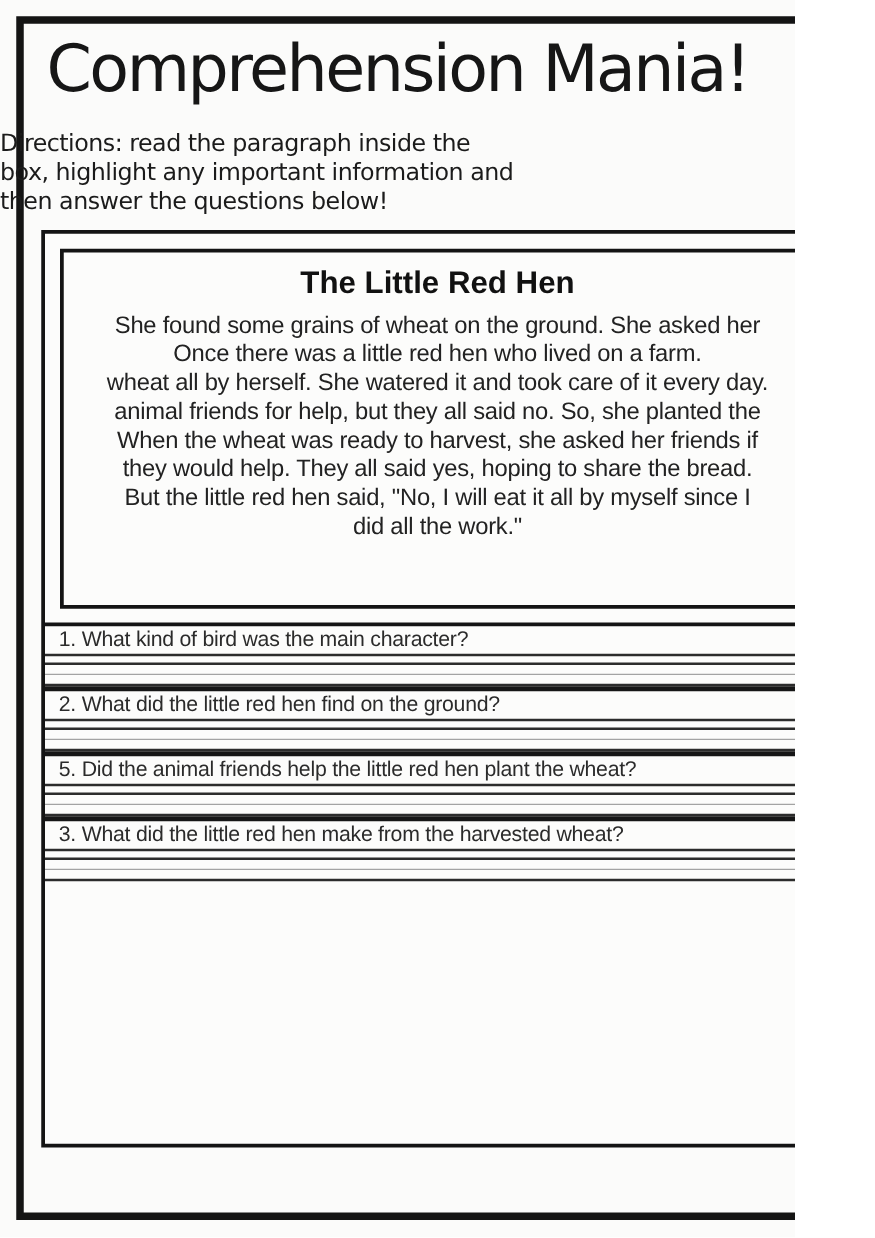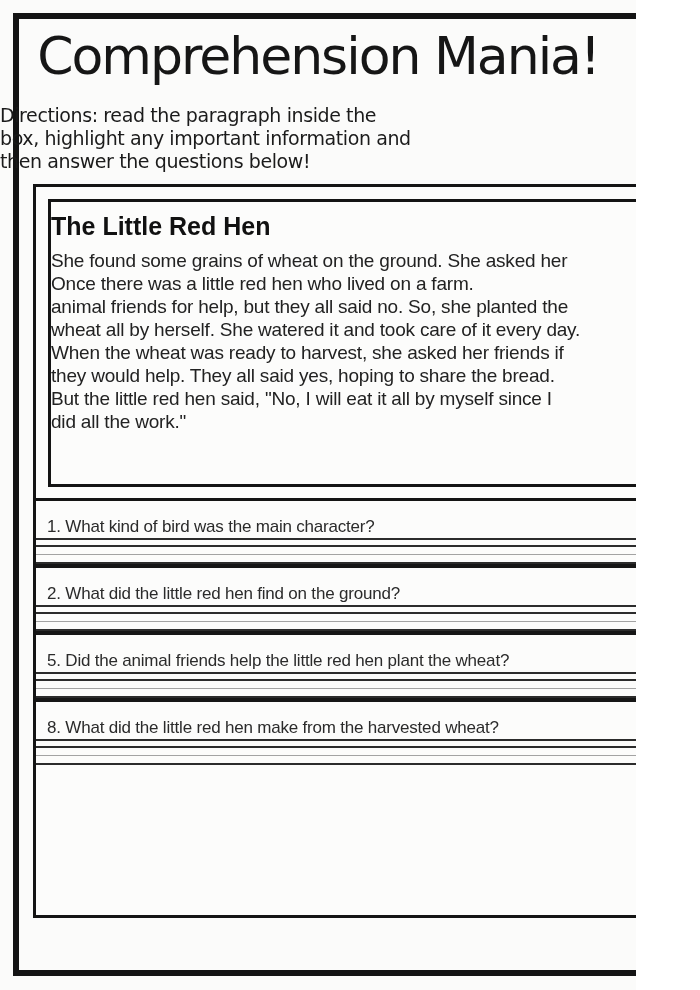--- a/index.html
+++ b/index.html
@@ -43,20 +43,21 @@
     position: absolute;
     left: 33px; top: 184px;
     width: 634px; height: 734px;
     border: 3px solid #141414;
     background: #fcfcfb;
   }
   .storybox {
     margin: 12px 12px 0 12px;
     height: 288px;
     border: 3px solid #141414;
+    text-align: center;
   }
   .story-title {
     margin-top: 10px;
     font-size: 25px;
     font-weight: bold;
     color: #111;
   }
   .story-text {
     margin-top: 8px;
     font-size: 19px;
@@ -64,21 +65,21 @@
     color: #222;
     letter-spacing: -0.2px;
   }
   .questions {
     margin-top: 11px;
     border-top: 3px solid #141414;
   }
   .qblock { border-bottom: 4px solid #161616; }
   .qblock.last { border-bottom: none; }
   .qtext {
-    padding: 16px 6px 2px 11px;
+    padding: 1px 6px 2px 11px;
     font-size: 17px;
     line-height: 19px;
     color: #2b2b2b;
     letter-spacing: -0.2px;
     border-bottom: 2px solid #2c2c2c;
     white-space: nowrap;
     overflow: hidden;
   }
   .aline-solid { height: 7px; border-bottom: 2px solid #2c2c2c; }
   .aline-guide { height: 8px; border-bottom: 1px solid #a3a3a3; }
@@ -99,22 +100,22 @@
     <div>then answer the questions below!</div>
   </div>
 
   <div class="wrapper">
 
     <div class="storybox">
       <div class="story-title">The Little Red Hen</div>
       <div class="story-text">
         <div>She found some grains of wheat on the ground. She asked her</div>
         <div>Once there was a little red hen who lived on a farm.</div>
+        <div>wheat all by herself. She watered it and took care of it every day.</div>
         <div>animal friends for help, but they all said no. So, she planted the</div>
-        <div>wheat all by herself. She watered it and took care of it every day.</div>
         <div>When the wheat was ready to harvest, she asked her friends if</div>
         <div>they would help. They all said yes, hoping to share the bread.</div>
         <div>But the little red hen said, "No, I will eat it all by myself since I</div>
         <div>did all the work."</div>
       </div>
     </div>
 
     <div class="questions">
 
       <div class="qblock">
@@ -134,21 +135,21 @@
 
       <div class="qblock">
         <div class="qtext">5. Did the animal friends help the little red hen plant the wheat?</div>
         <div class="aline-solid"></div>
         <div class="aline-guide"></div>
         <div class="aline-end"></div>
       </div>
 
 
       <div class="qblock last">
-        <div class="qtext">8. What did the little red hen make from the harvested wheat?</div>
+        <div class="qtext">3. What did the little red hen make from the harvested wheat?</div>
         <div class="aline-solid"></div>
         <div class="aline-guide"></div>
         <div class="aline-end"></div>
         <div class="tail"></div>
       </div>
 
     </div>
   </div>
 </div>
 

